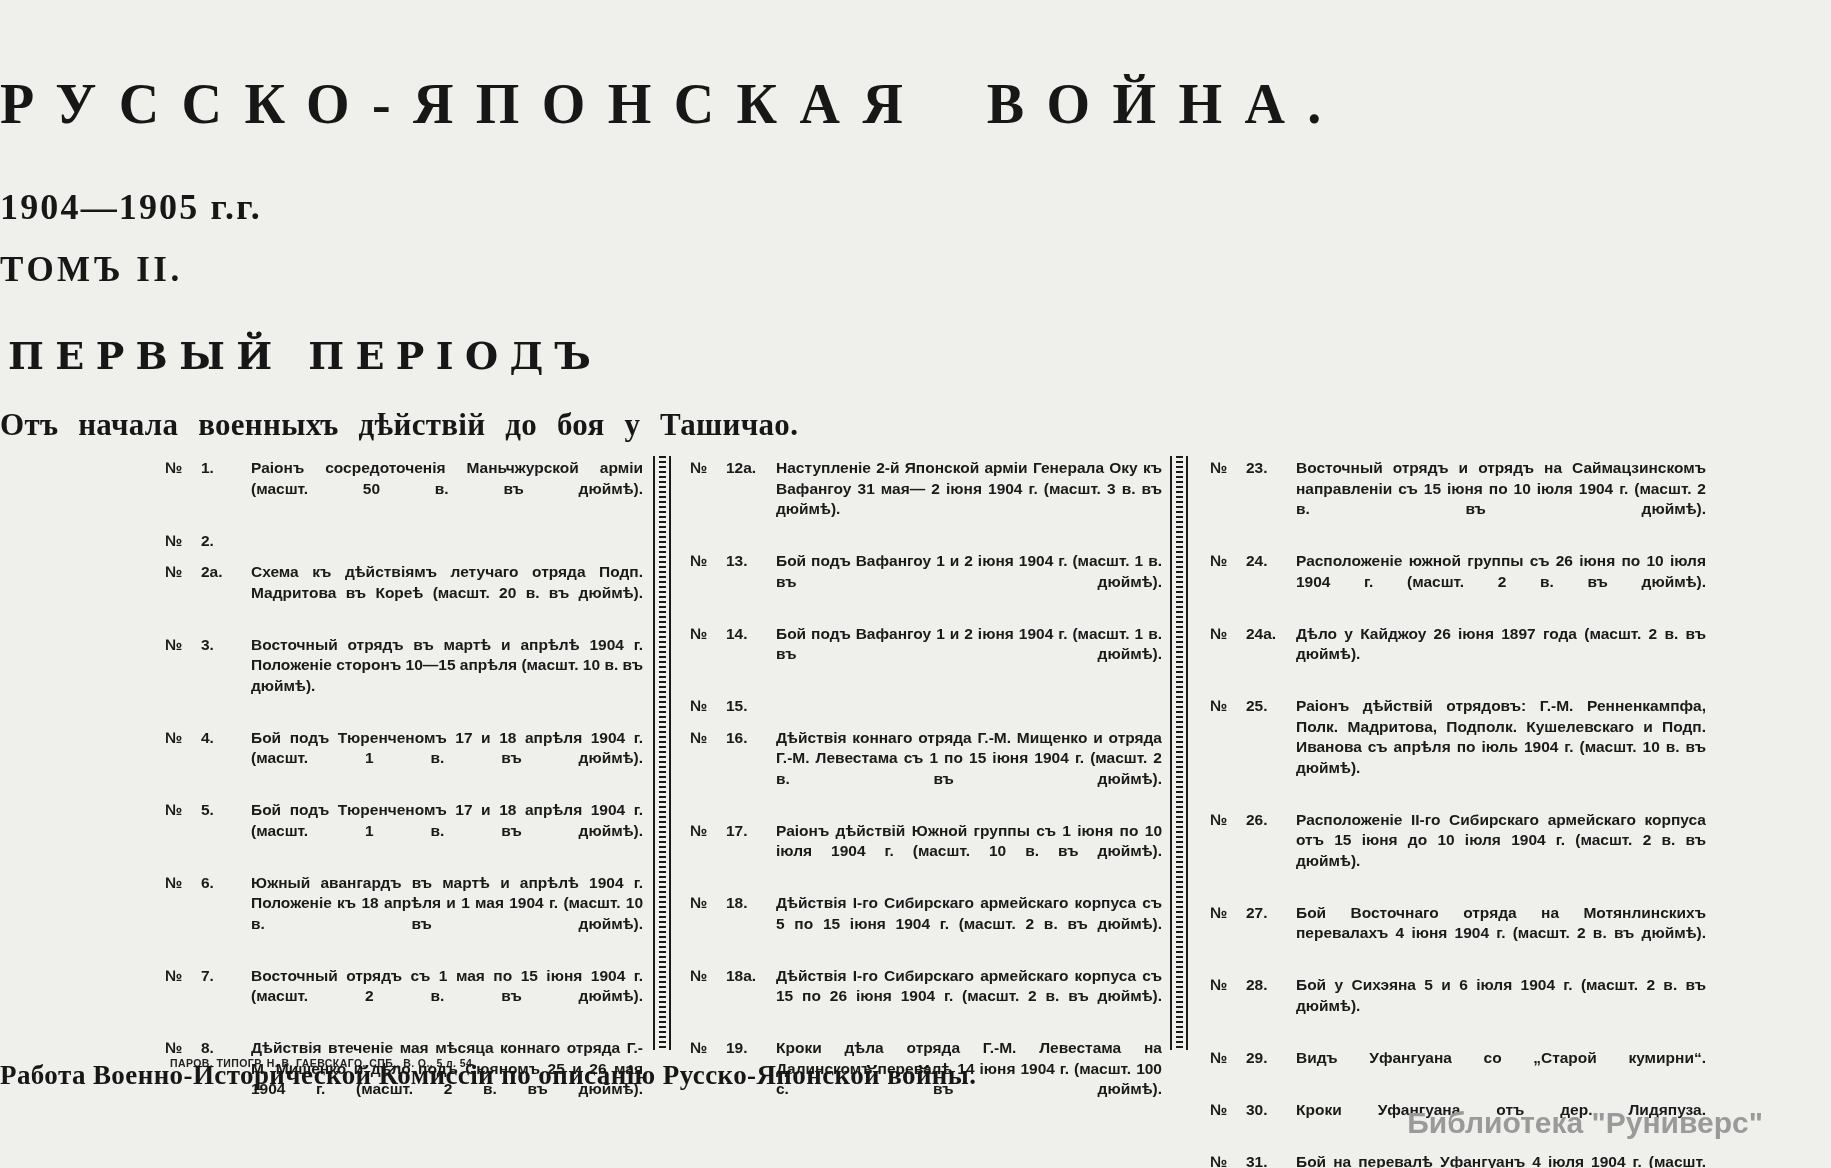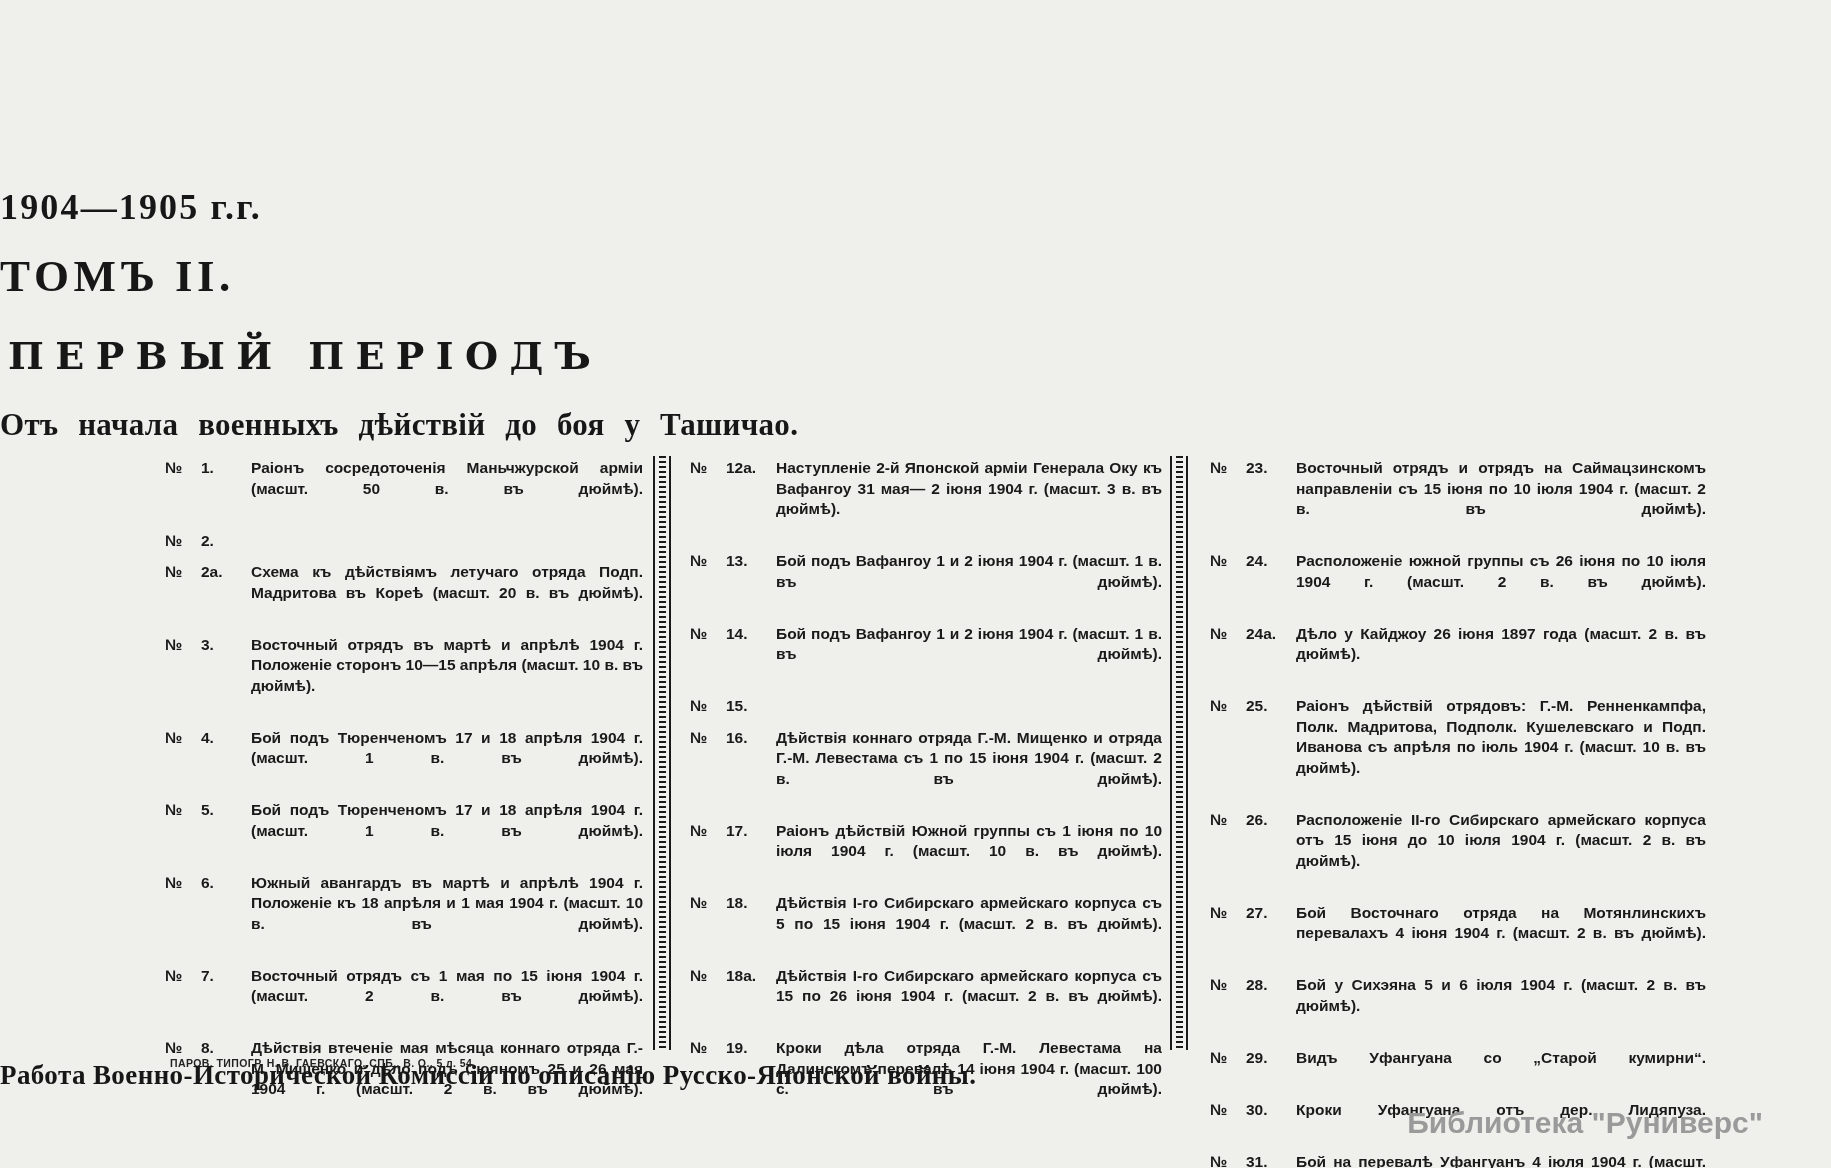--- a/index.html
+++ b/index.html
@@ -14,21 +14,21 @@
     font-family:"Liberation Serif",serif;font-weight:700;font-size:56px;
     letter-spacing:0.40em;word-spacing:0.45em;white-space:nowrap;
   }
   .years{
     position:absolute;top:186px;left:0;width:100%;
     font-family:"Liberation Serif",serif;font-weight:700;font-size:36px;
     letter-spacing:0.06em;
   }
   .volume{
     position:absolute;top:250px;left:0;width:100%;
-    font-family:"Liberation Serif",serif;font-weight:700;font-size:45px;
+    font-family:"Liberation Serif",serif;font-weight:700;font-size:35px;
     letter-spacing:0.10em;
   }
   .period{
     position:absolute;top:333px;left:0;width:100%;
     font-family:"DejaVu Serif","Liberation Serif",serif;font-weight:700;font-size:38px;
     letter-spacing:0.30em;
     margin-left:8px;
   }
   .subtitle{
     position:absolute;top:407px;left:0;width:100%;
@@ -77,20 +77,21 @@
     position:absolute;right:68px;top:1106px;
     font-size:30px;font-weight:700;color:#9a9a9a;
     font-family:"Liberation Sans",sans-serif;
   }
 </style>
 </head>
 <body>
 
 <div class="page">
 
+  <div class="main-title">РУССКО-ЯПОНСКАЯ ВОЙНА.</div>
   <div class="years">1904—1905 г.г.</div>
   <div class="volume">ТОМЪ II.</div>
   <div class="period">ПЕРВЫЙ ПЕРІОДЪ</div>
   <div class="subtitle">Отъ начала военныхъ дѣйствій до боя у Ташичао.</div>
 
   <div class="col col-1">
       <div class="item">
         <span class="no">№</span>
         <span class="num">1.</span>
         <span class="txt">Раіонъ сосредоточенія Маньчжурской арміи (масшт. 50 в. въ дюймѣ).</span>

